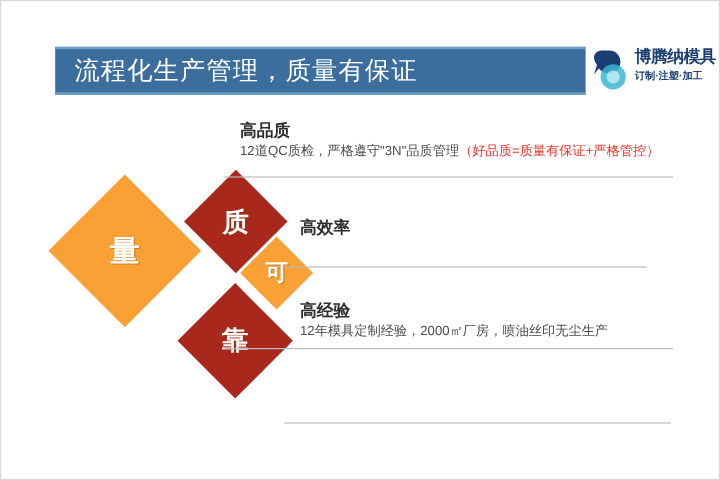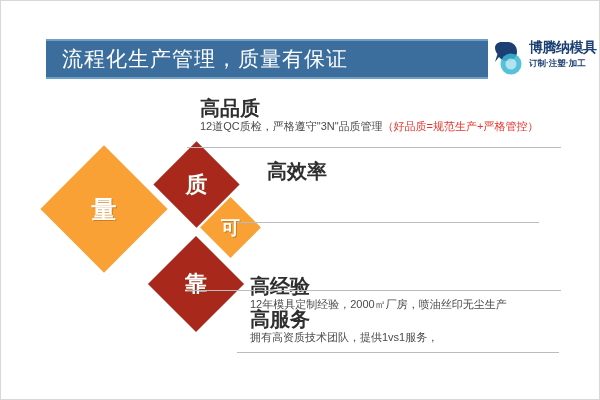--- a/index.html
+++ b/index.html
@@ -91,40 +91,40 @@
   #dia-ke > span{font-size:19px;}
   #dia-kao{
     left:161px;top:249px;width:68px;height:68px;
     background:#a8291c;
   }
   #dia-kao > span{font-size:22px;}
 
   
   .block{position:absolute;}
   .block-title{
-    font-size:20px;font-weight:bold;color:#2e2e2e;
+    font-size:14px;font-weight:bold;color:#2e2e2e;
     line-height:18px;white-space:nowrap;
   }
   .block-desc{
     font-size:11px;color:#4a4a4a;line-height:15px;
     white-space:nowrap;margin-top:2px;
   }
   .block-desc .hl{color:#e8322a;}
   .rule{
     position:absolute;height:0;
     border-top:1px solid #b9bcc0;
   }
 
   #block-1{left:199px;top:98px;}
   #rule-1{left:186px;top:146px;width:374px;}
 
-  #block-2{left:249px;top:161px;margin-left:17px;}
+  #block-2{left:249px;top:179px;}
   #rule-2{left:236px;top:221px;width:302px;}
 
-  #block-3{left:249px;top:248px;margin-top:28px;}
+  #block-3{left:249px;top:248px;}
   #rule-3{left:186px;top:289px;width:374px;}
 
   #block-4{left:249px;top:309px;}
   #rule-4{left:236px;top:351px;width:322px;}
 </style>
 </head>
 <body>
 
 <div id="slide">
 
@@ -155,35 +155,31 @@
   <div class="diamond" id="dia-ke">
     <span>可</span>
   </div>
   <div class="diamond" id="dia-kao">
     <span>靠</span>
   </div>
 
   <div class="block" id="block-1">
     <div class="block-title">高品质</div>
     <div class="block-desc">
-      <span>12道QC质检，严格遵守"3N"品质管理</span><span class="hl">（好品质=规范生产+严格管控）</span>
+      <span>12道QC质检，严格遵守"3N"品质管理</span><span class="hl">（好品质=质量有保证+严格管控）</span>
     </div>
   </div>
   <div class="rule" id="rule-1"></div>
 
   <div class="block" id="block-2">
     <div class="block-title">高效率</div>
   </div>
   <div class="rule" id="rule-2"></div>
 
   <div class="block" id="block-3">
     <div class="block-title">高经验</div>
     <div class="block-desc">12年模具定制经验，2000㎡厂房，喷油丝印无尘生产</div>
   </div>
   <div class="rule" id="rule-3"></div>
 
-  <div class="block" id="block-4">
-    <div class="block-title">高服务</div>
-    <div class="block-desc">拥有高资质技术团队，提供1vs1服务，</div>
-  </div>
   <div class="rule" id="rule-4"></div>
 
 </div>
 
 </body></html>

